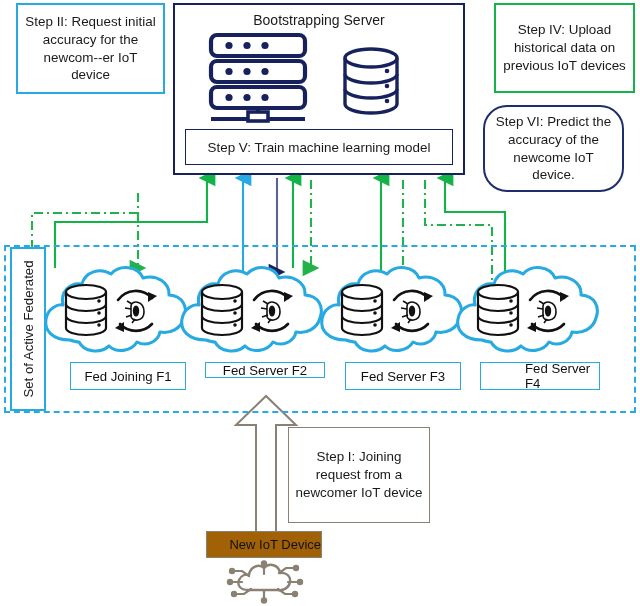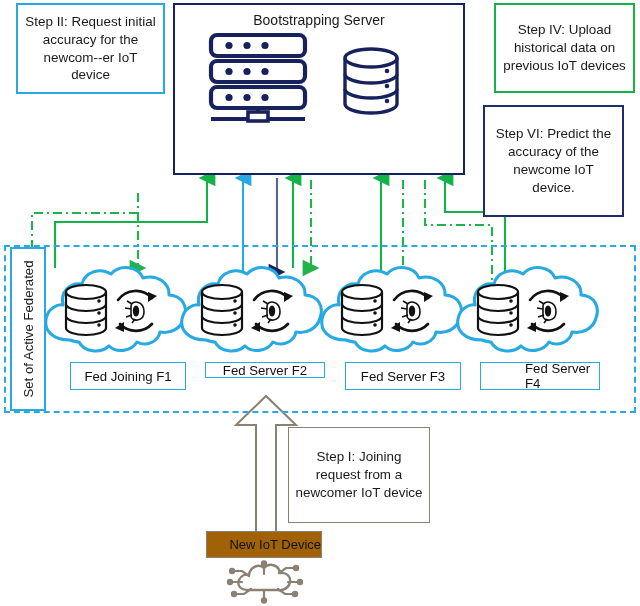--- a/index.html
+++ b/index.html
@@ -124,21 +124,21 @@
 
   <div class="abs note note-solid-blue" style="left:16px;top:3px;width:149px;height:91px;">
     <span>Step II: Request initial accuracy for the newcom--er IoT device</span>
   </div>
 
 
   <div class="abs note note-solid-green" style="left:494px;top:3px;width:141px;height:90px;">
     <span>Step IV: Upload historical data on previous IoT devices</span>
   </div>
 
-  <div class="abs note note-solid-navy" style="left:483px;top:105px;width:141px;height:112px;">
+  <div class="abs note note-solid-navy" style="left:483px;top:105px;width:141px;height:87px;border-radius:24px;">
     <span>Step VI: Predict the accuracy of the newcome IoT device.</span>
   </div>
 
   <div id="bsrv" class="abs" style="left:173px;top:3px;width:292px;height:172px;">
     <div id="bsrv-title">Bootstrapping Server</div>
 
     <svg class="abs" style="left:32px;top:27px;width:102px;height:90px;" viewBox="0 0 102 90">
       <g stroke="#17225C" stroke-width="4.2" fill="#fff">
         <rect x="4" y="3" width="94" height="21" rx="6"></rect>
         <rect x="4" y="29" width="94" height="21" rx="6"></rect>
@@ -171,20 +171,23 @@
         <path d="M4,27 A26,9 0 0 0 56,27"></path>
         <path d="M4,42 A26,9 0 0 0 56,42"></path>
       </g>
       <g fill="#17225C">
         <circle cx="46" cy="24" r="2.3"></circle>
           <circle cx="46" cy="39" r="2.3"></circle>
           <circle cx="46" cy="54" r="2.3"></circle>
       </g>
     </svg>
 
+    <div id="mlbox">
+      <span>Step V: Train machine learning model</span>
+    </div>
   </div>
 
   <div id="fedbox" class="abs" style="left:4px;top:245px;width:632px;height:168px;"></div>
 
   <div id="fedlabelbox" class="abs" style="left:10px;top:247px;width:36px;height:164px;">
     <span id="fedlabel">Set of Active Federated</span>
   </div>
 
   <svg class="abs cloudwrap" style="left:36px;top:262px;width:158px;height:98px;" viewBox="0 0 158 98">
     <path d="M34,78 C16,78 8,68 10,57 C12,46 22,42 27,43 C24,30 34,20 46,22

